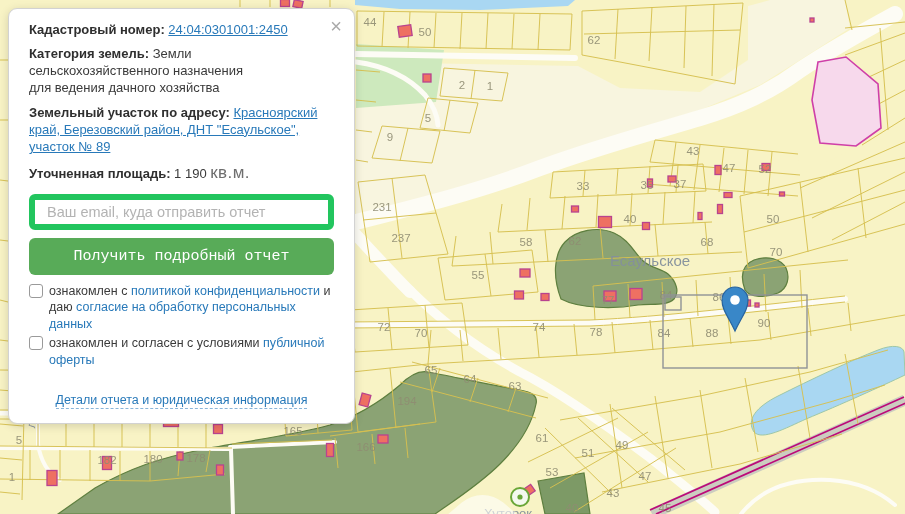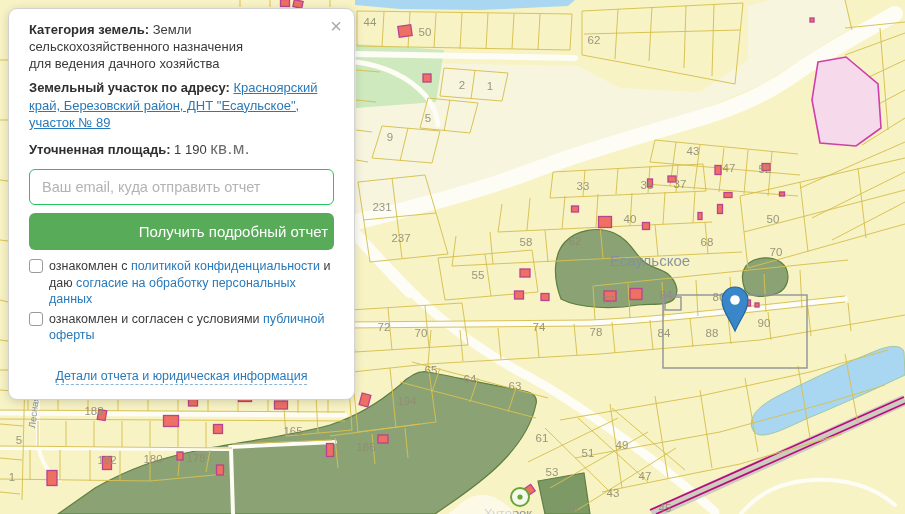--- a/index.html
+++ b/index.html
@@ -27,27 +27,27 @@
       background:#fff;border:1px solid #d2d2d2;border-radius:9px;
       padding:12px 20px 13px;box-shadow:0 2px 10px rgba(0,0,0,.15);
       font-size:13px;line-height:1.32;color:#3a3a3a;z-index:10;}
   .popup p{margin:0 0 7px;}
   .popup b{color:#2f2f2f;}
   .popup a{color:#2879b9;cursor:pointer;text-decoration:none;}
   .popup a.u{text-decoration:underline;}
   .unit{color:#6e6e6e;font-size:17px;letter-spacing:.4px;}
   .close{position:absolute;top:7px;right:12px;font-size:20px;color:#a9a9a9;
       cursor:pointer;line-height:1;}
-  .email{width:100%;box-sizing:border-box;height:36px;border:1px solid #22c55e;
+  .email{width:100%;box-sizing:border-box;height:36px;border:6px solid #22c55e;
       border-radius:6px;padding:0 12px;font-size:14.5px;color:#15803d;
       margin:2px 0 8px;outline:none;font-family:"Liberation Sans",sans-serif;}
   .email::placeholder{color:#b3b3b3;}
   .btn{width:100%;height:37px;background:#58ab58;border:none;border-radius:6px;
       color:#fff;font-size:15px;cursor:pointer;margin:0 0 8px;
-      font-family:Liberation Sans, sans-serif;text-align:right;}
+      font-family:Liberation Mono, monospace;}
   .chk{display:flex;gap:6px;align-items:flex-start;font-size:12.5px;
       margin:0 0 3px;color:#3a3a3a;}
   .chk input{appearance:none;-webkit-appearance:none;width:14px;height:14px;
       border:1px solid #9a9a9a;border-radius:3px;background:#fff;margin:1px 0 0;
       flex:none;cursor:pointer;}
   .links{text-align:center;margin-top:22px;line-height:1.6;font-size:12.5px;}
   .links a{border-bottom:1px dashed rgba(40,121,185,.55);padding-bottom:1px;}
 </style>
 </head>
 <body>
@@ -265,20 +265,24 @@
     <svg width="34" height="34" viewBox="0 0 40 40">
       <path d="M7 35 V17 L20 6 L33 17 V35 Z" fill="none" stroke="rgba(255,255,255,.58)" stroke-width="5" stroke-linejoin="round"></path>
     </svg>
 
   </div>
 </div>
 
 <div class="popup">
   <span class="close">×</span>
 
+  <p>
+    <b>Кадастровый номер:</b>
+    <a class="u">24:04:0301001:2450</a>
+  </p>
 
   <p>
     <b>Категория земель:</b>
     <span>Земли сельскохозяйственного назначения</span><br>
     <span>для ведения дачного хозяйства</span>
   </p>
 
   <p>
     <b>Земельный участок по адресу:</b>
     <a class="u">Красноярский край, Березовский район, ДНТ "Есаульское", участок № 89</a>

